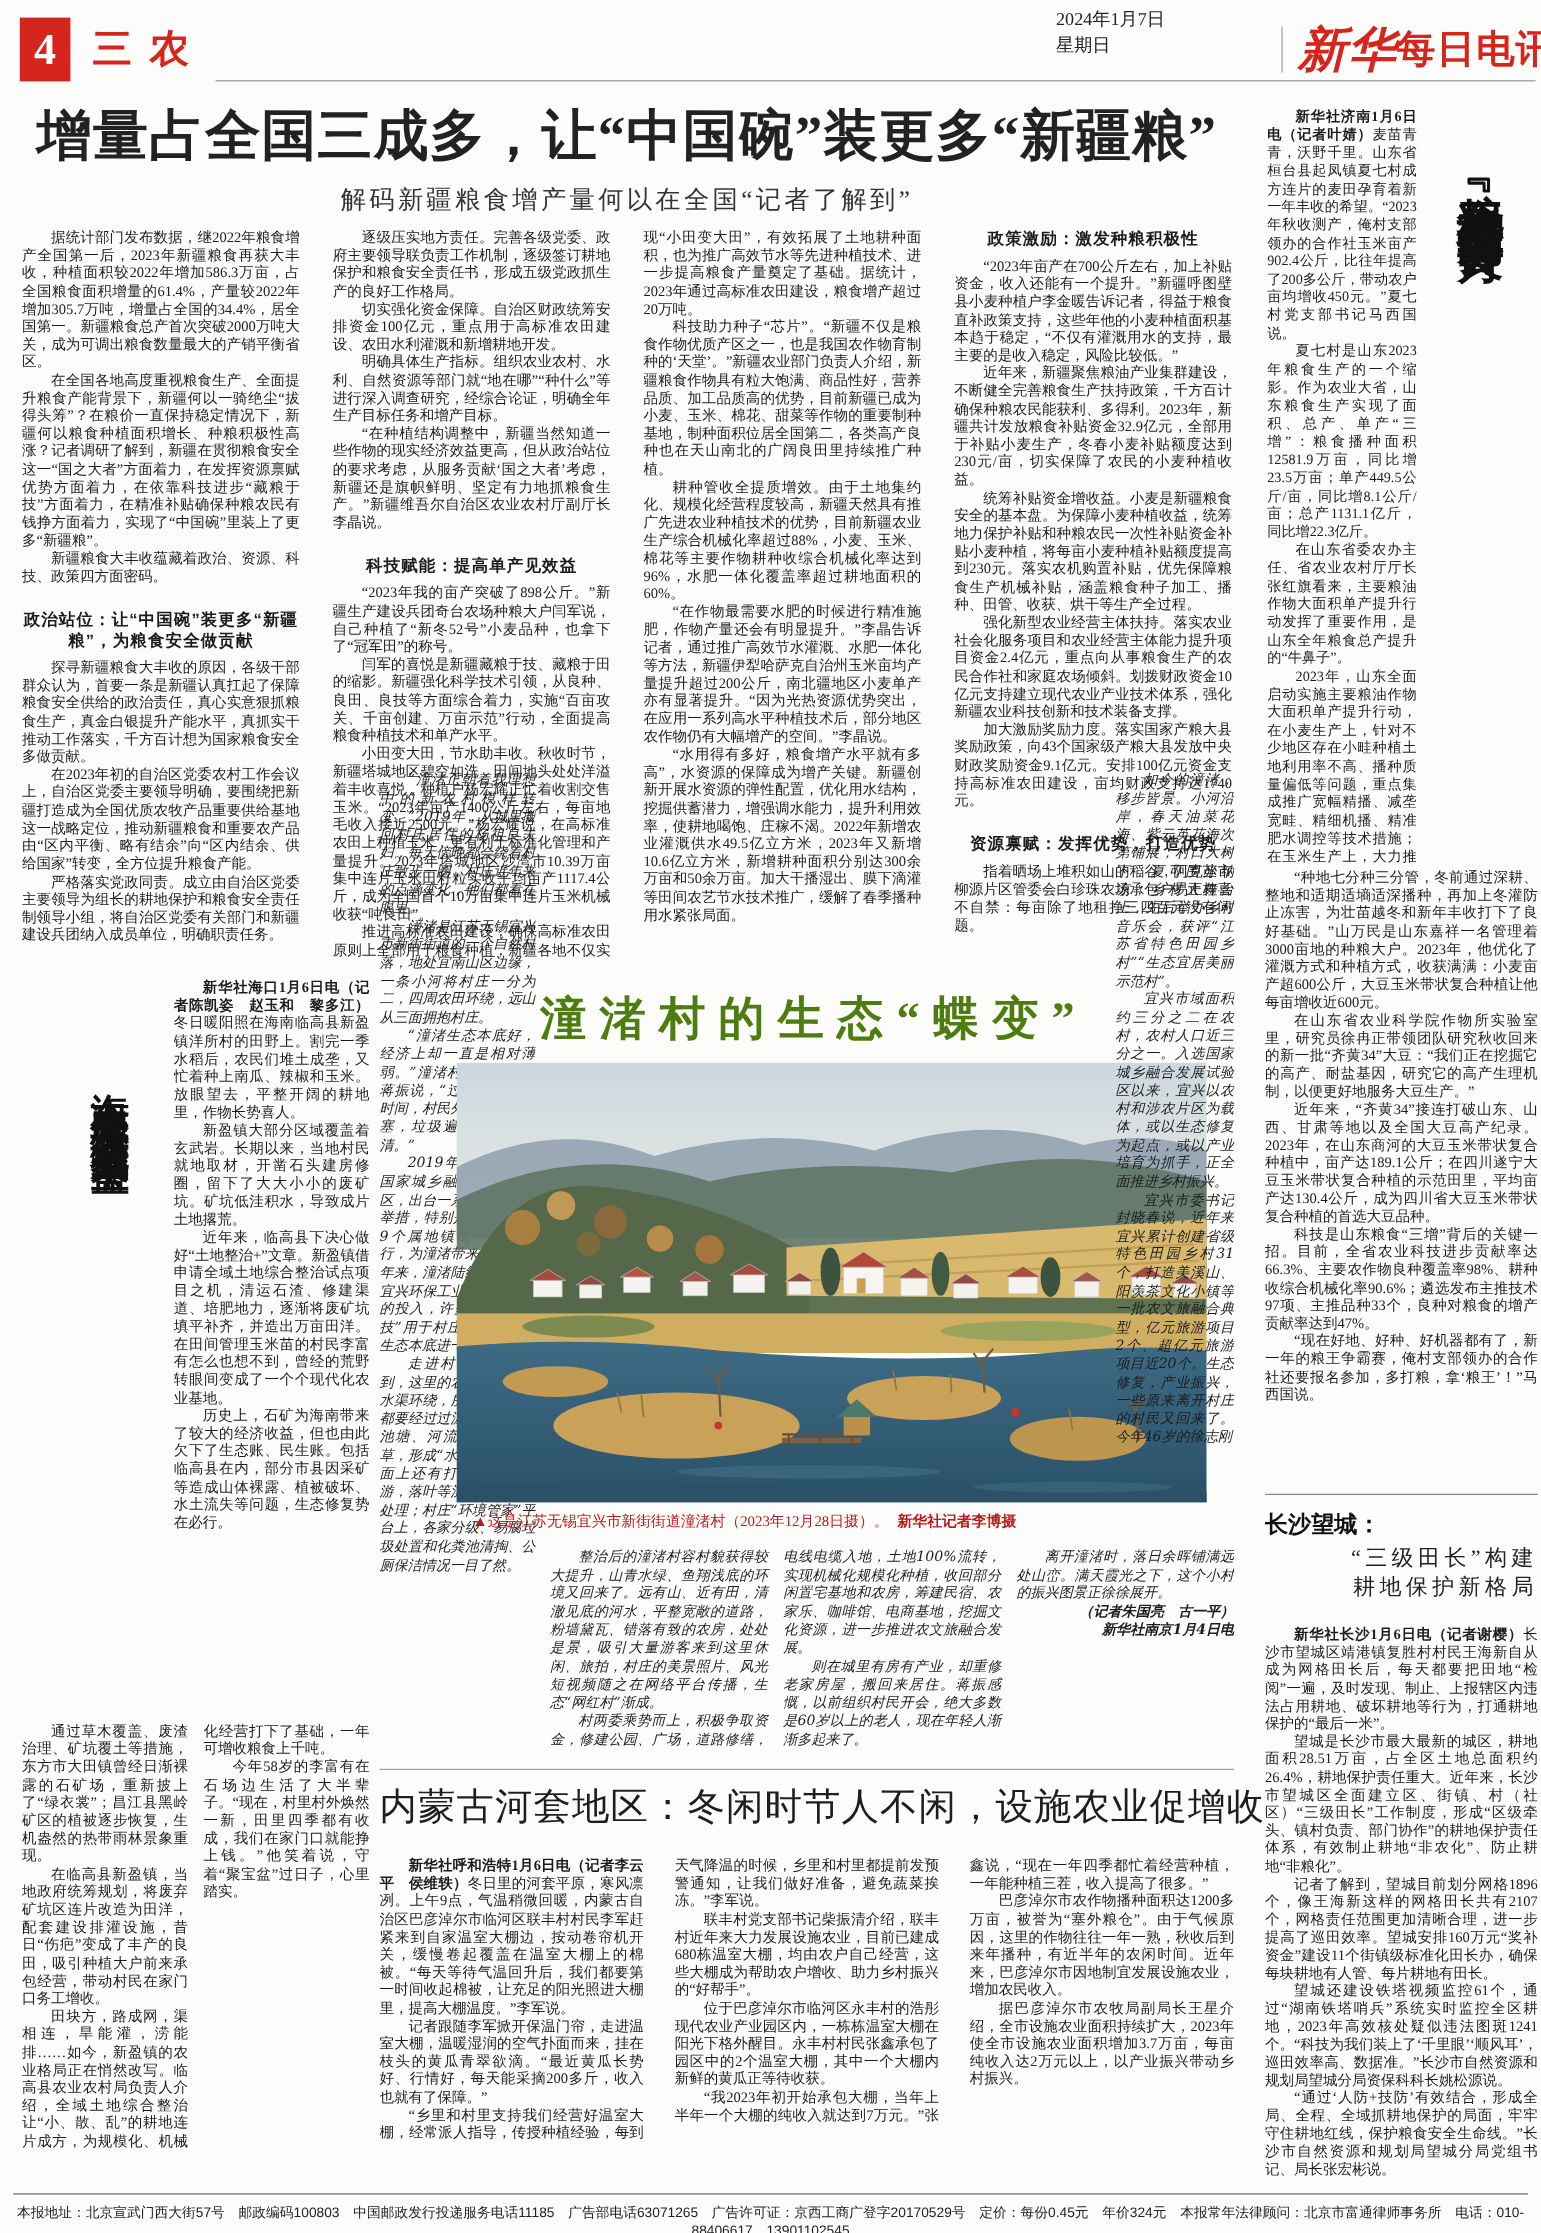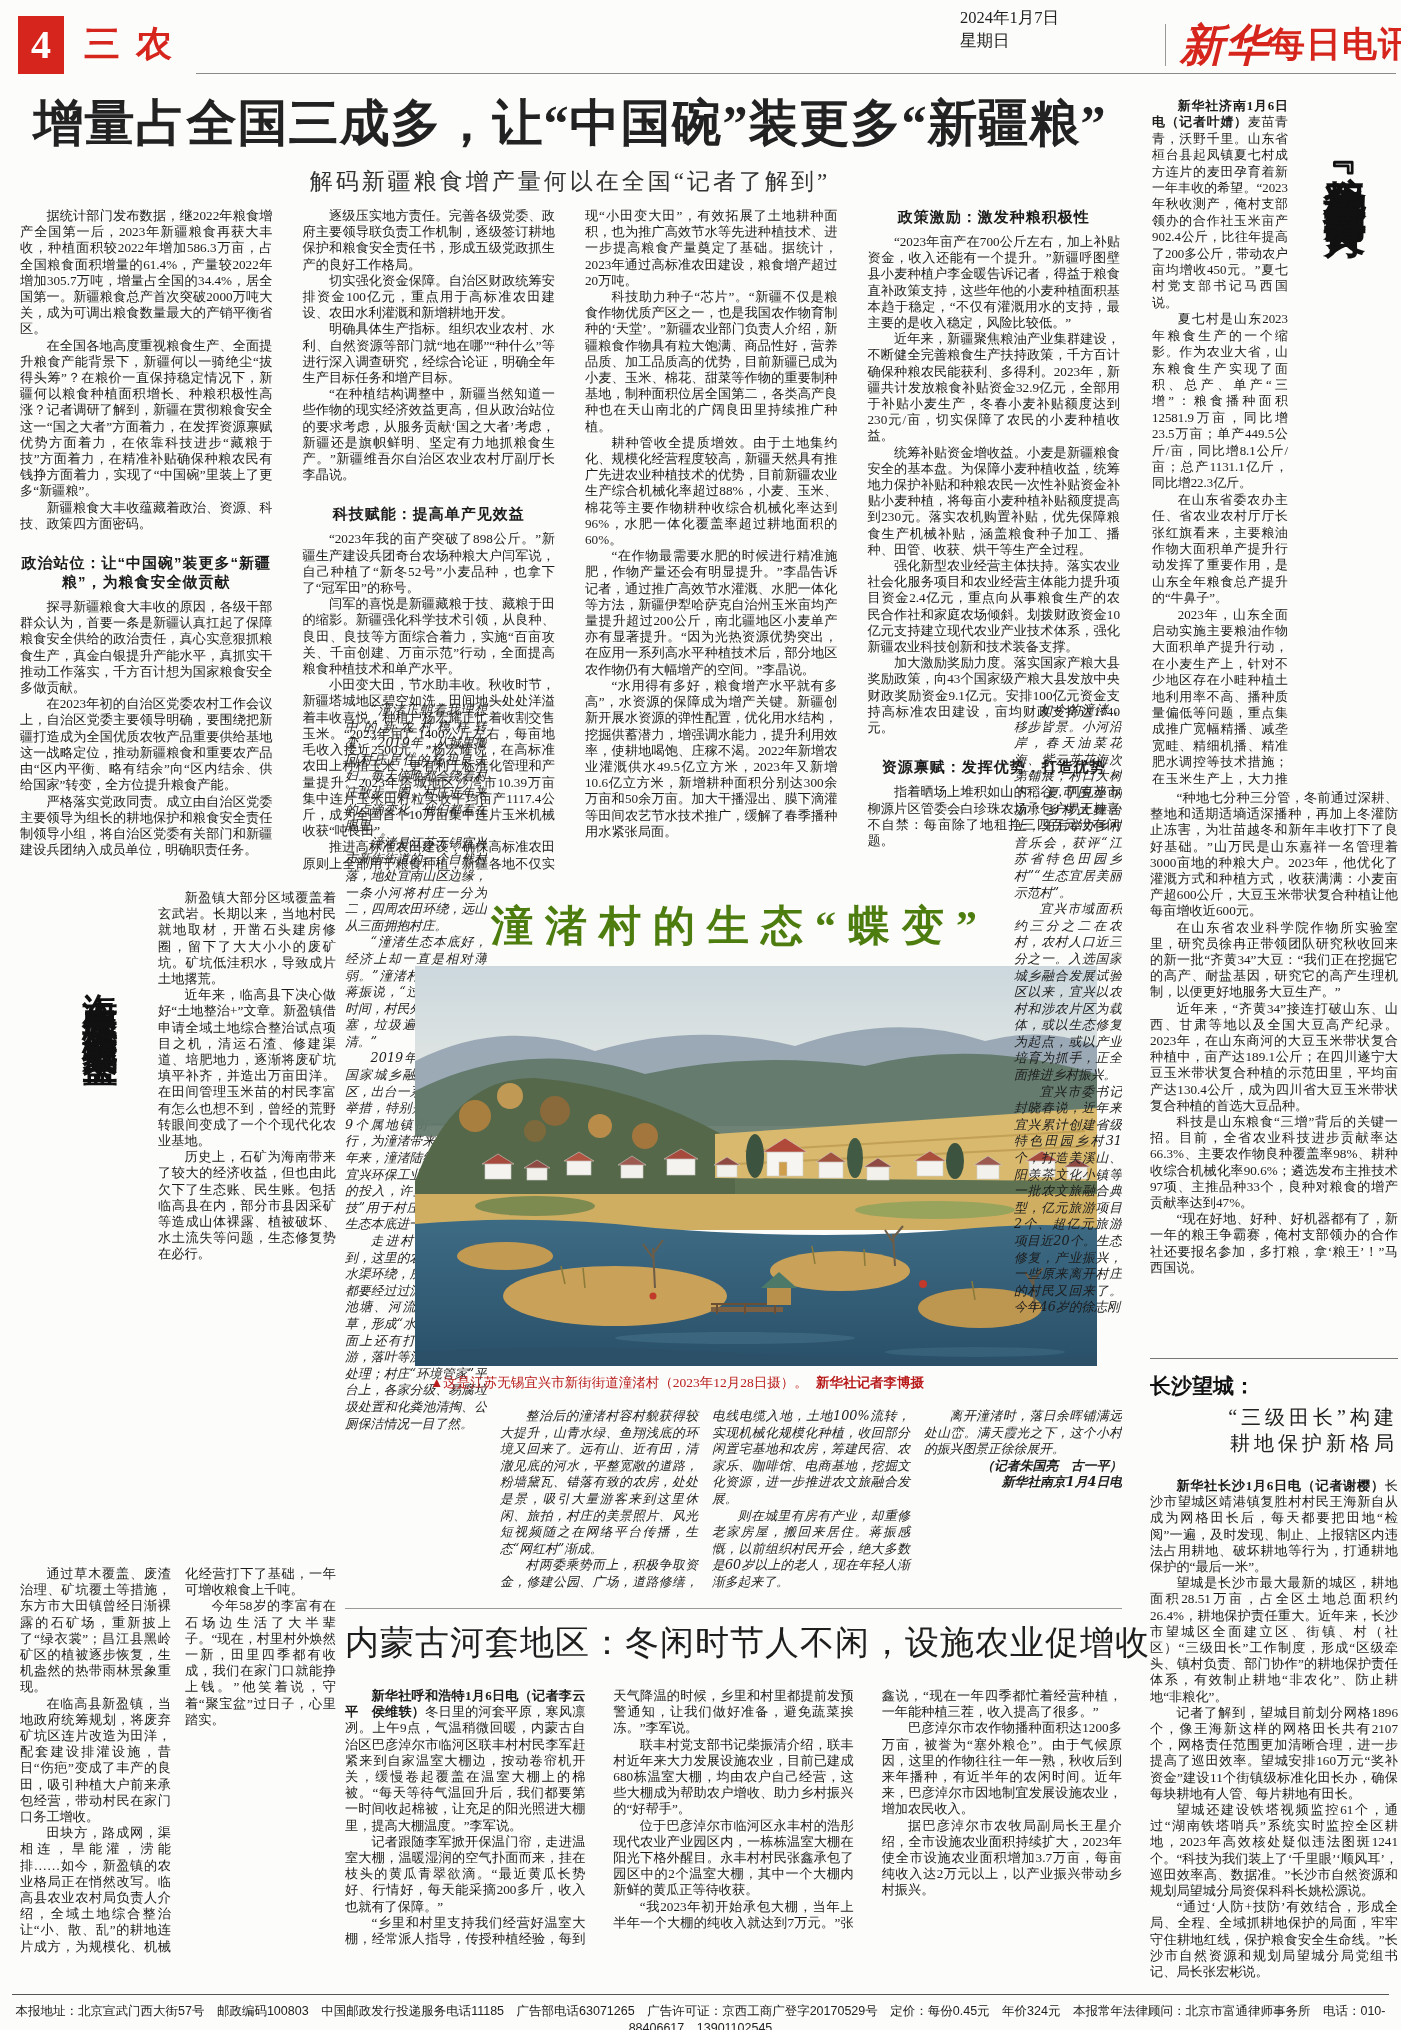--- a/index.html
+++ b/index.html
@@ -138,20 +138,21 @@
   <div class="abs bodytext cs-body">
       <p class="it-pb"><b>新华社长沙1月6日电（记者谢樱）</b>长沙市望城区靖港镇复胜村村民王海新自从成为网格田长后，每天都要把田地“检阅”一遍，及时发现、制止、上报辖区内违法占用耕地、破坏耕地等行为，打通耕地保护的“最后一米”。</p>
       <p class="it-p">望城是长沙市最大最新的城区，耕地面积28.51万亩，占全区土地总面积约26.4%，耕地保护责任重大。近年来，长沙市望城区全面建立区、街镇、村（社区）“三级田长”工作制度，形成“区级牵头、镇村负责、部门协作”的耕地保护责任体系，有效制止耕地“非农化”、防止耕地“非粮化”。</p>
       <p class="it-p">记者了解到，望城目前划分网格1896个，像王海新这样的网格田长共有2107个，网格责任范围更加清晰合理，进一步提高了巡田效率。望城安排160万元“奖补资金”建设11个街镇级标准化田长办，确保每块耕地有人管、每片耕地有田长。</p>
       <p class="it-p">望城还建设铁塔视频监控61个，通过“湖南铁塔哨兵”系统实时监控全区耕地，2023年高效核处疑似违法图斑1241个。“科技为我们装上了‘千里眼’‘顺风耳’，巡田效率高、数据准。”长沙市自然资源和规划局望城分局资保科科长姚松源说。</p>
       <p class="it-p">“通过‘人防+技防’有效结合，形成全局、全程、全域抓耕地保护的局面，牢牢守住耕地红线，保护粮食安全生命线。”长沙市自然资源和规划局望城分局党组书记、局长张宏彬说。</p>
     </div>
 
   <div class="abs vert-head-left">海南生态修复让石矿坑变成聚宝盆</div>
   <div class="abs bodytext hn-col">
+      <p class="it-pb"><b>新华社海口1月6日电（记者陈凯姿　赵玉和　黎多江）</b>冬日暖阳照在海南临高县新盈镇洋所村的田野上。割完一季水稻后，农民们堆土成垄，又忙着种上南瓜、辣椒和玉米。放眼望去，平整开阔的耕地里，作物长势喜人。</p>
       <p class="it-p">新盈镇大部分区域覆盖着玄武岩。长期以来，当地村民就地取材，开凿石头建房修圈，留下了大大小小的废矿坑。矿坑低洼积水，导致成片土地撂荒。</p>
       <p class="it-p">近年来，临高县下决心做好“土地整治+”文章。新盈镇借申请全域土地综合整治试点项目之机，清运石渣、修建渠道、培肥地力，逐渐将废矿坑填平补齐，并造出万亩田洋。在田间管理玉米苗的村民李富有怎么也想不到，曾经的荒野转眼间变成了一个个现代化农业基地。</p>
       <p class="it-p">历史上，石矿为海南带来了较大的经济收益，但也由此欠下了生态账、民生账。包括临高县在内，部分市县因采矿等造成山体裸露、植被破坏、水土流失等问题，生态修复势在必行。</p>
     </div>
   <div class="abs bodytext hn-bottom">
       <p class="it-p">通过草木覆盖、废渣治理、矿坑覆土等措施，东方市大田镇曾经日渐裸露的石矿场，重新披上了“绿衣裳”；昌江县黑岭矿区的植被逐步恢复，生机盎然的热带雨林景象重现。</p>
       <p class="it-p">在临高县新盈镇，当地政府统筹规划，将废弃矿坑区连片改造为田洋，配套建设排灌设施，昔日“伤疤”变成了丰产的良田，吸引种植大户前来承包经营，带动村民在家门口务工增收。</p>
       <p class="it-p">田块方，路成网，渠相连，旱能灌，涝能排……如今，新盈镇的农业格局正在悄然改写。临高县农业农村局负责人介绍，全域土地综合整治让“小、散、乱”的耕地连片成方，为规模化、机械化经营打下了基础，一年可增收粮食上千吨。</p>
       <p class="it-p">今年58岁的李富有在石场边生活了大半辈子。“现在，村里村外焕然一新，田里四季都有收成，我们在家门口就能挣上钱。”他笑着说，守着“聚宝盆”过日子，心里踏实。</p>
     </div>

